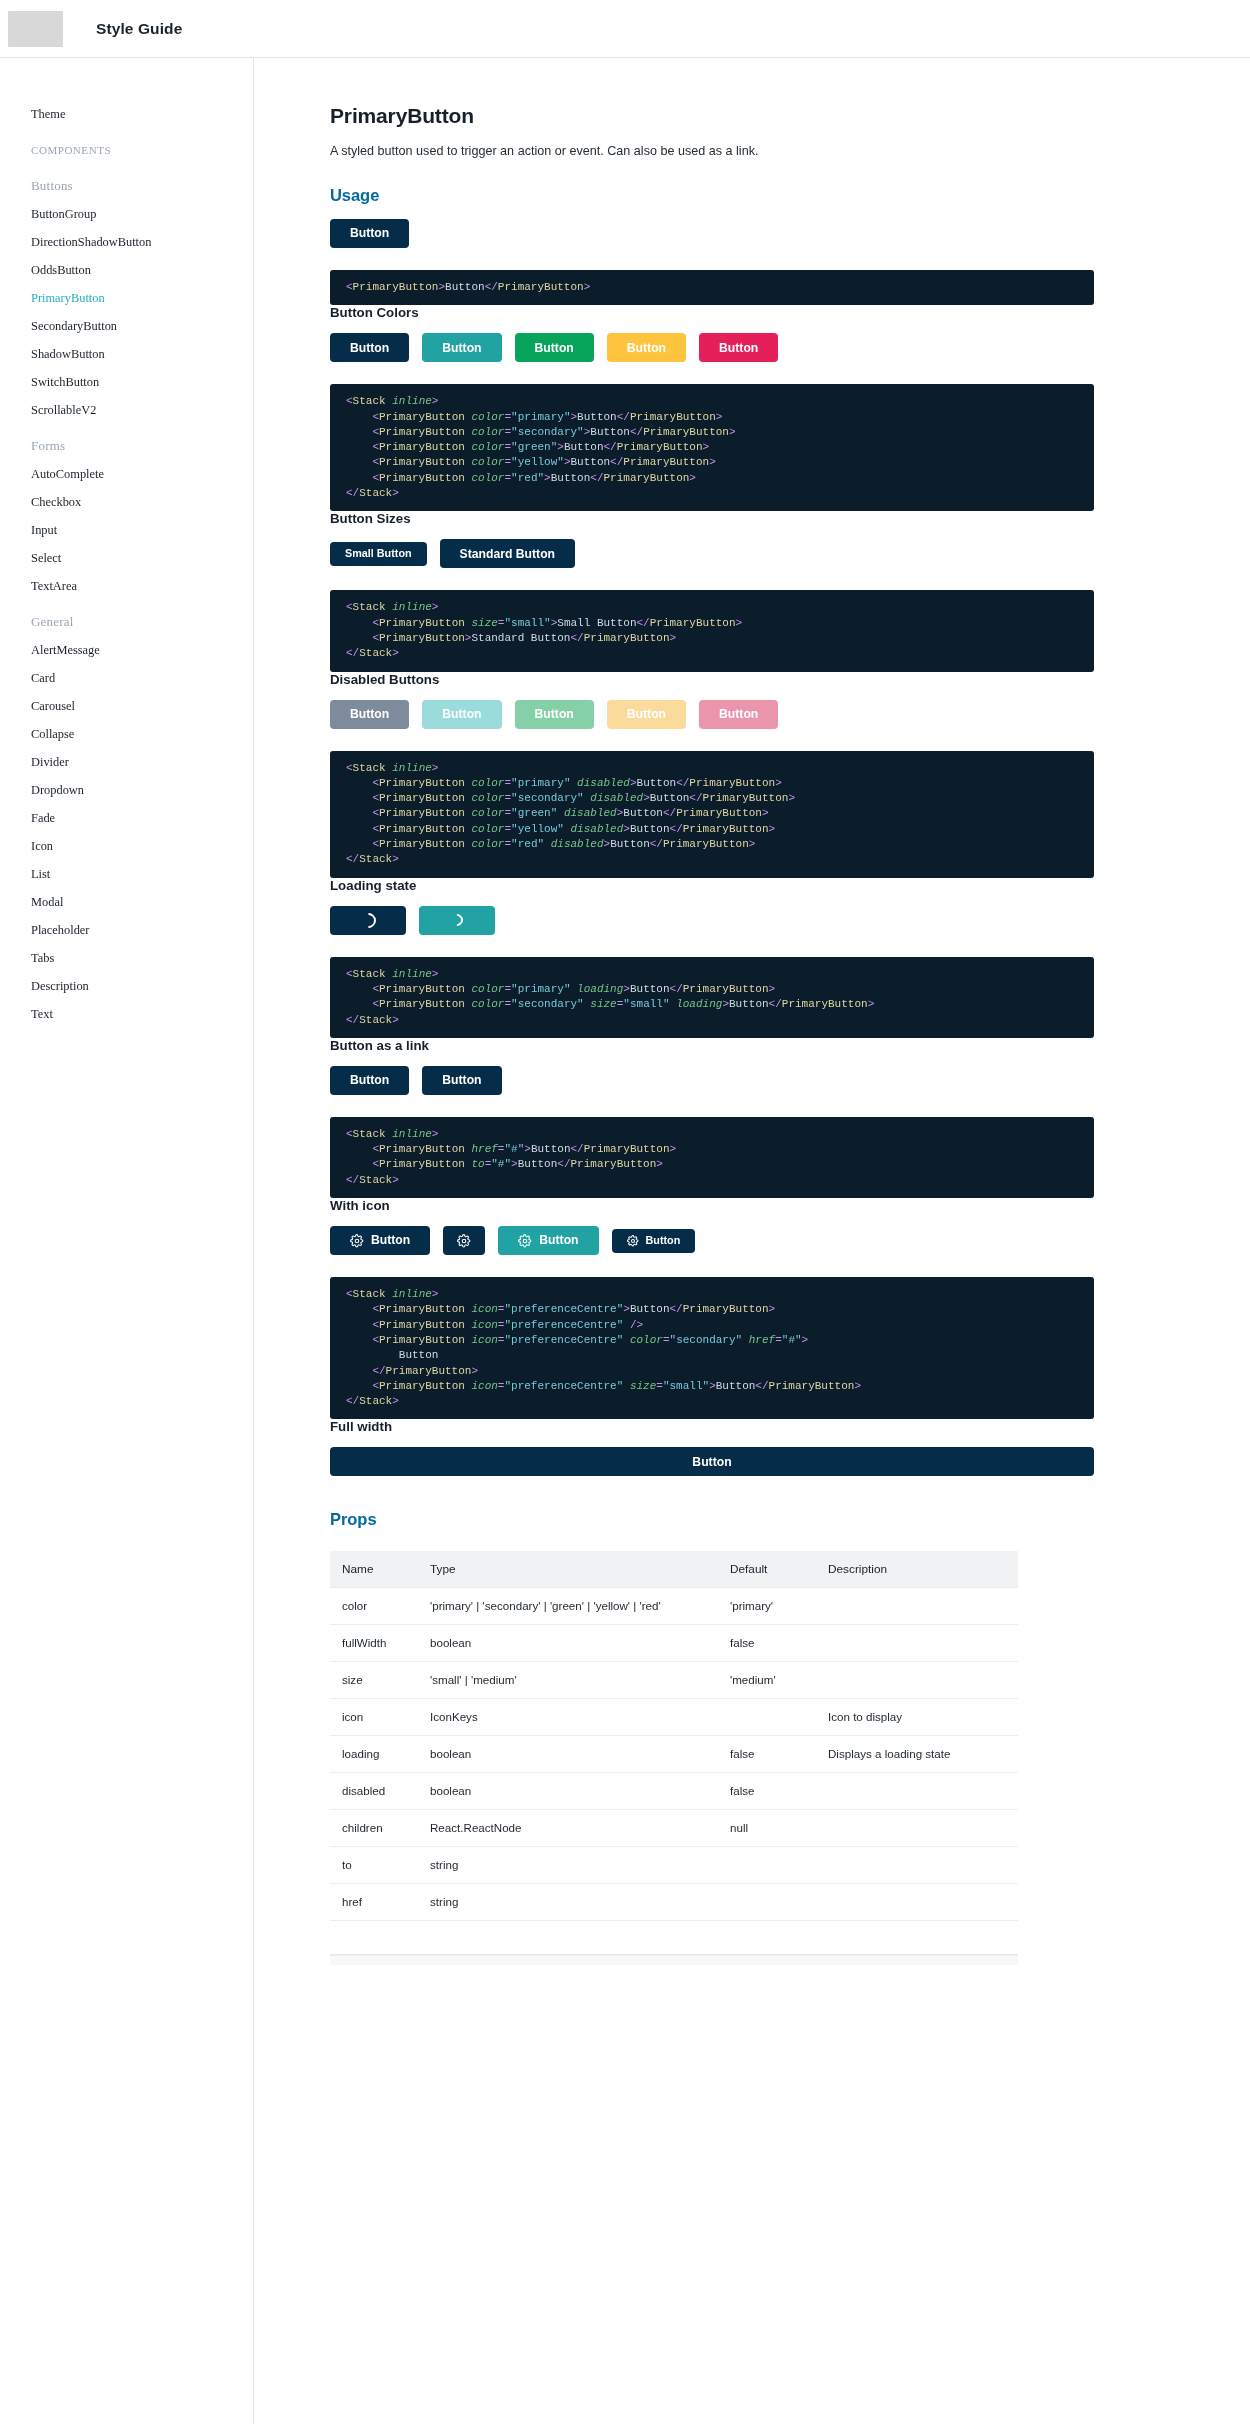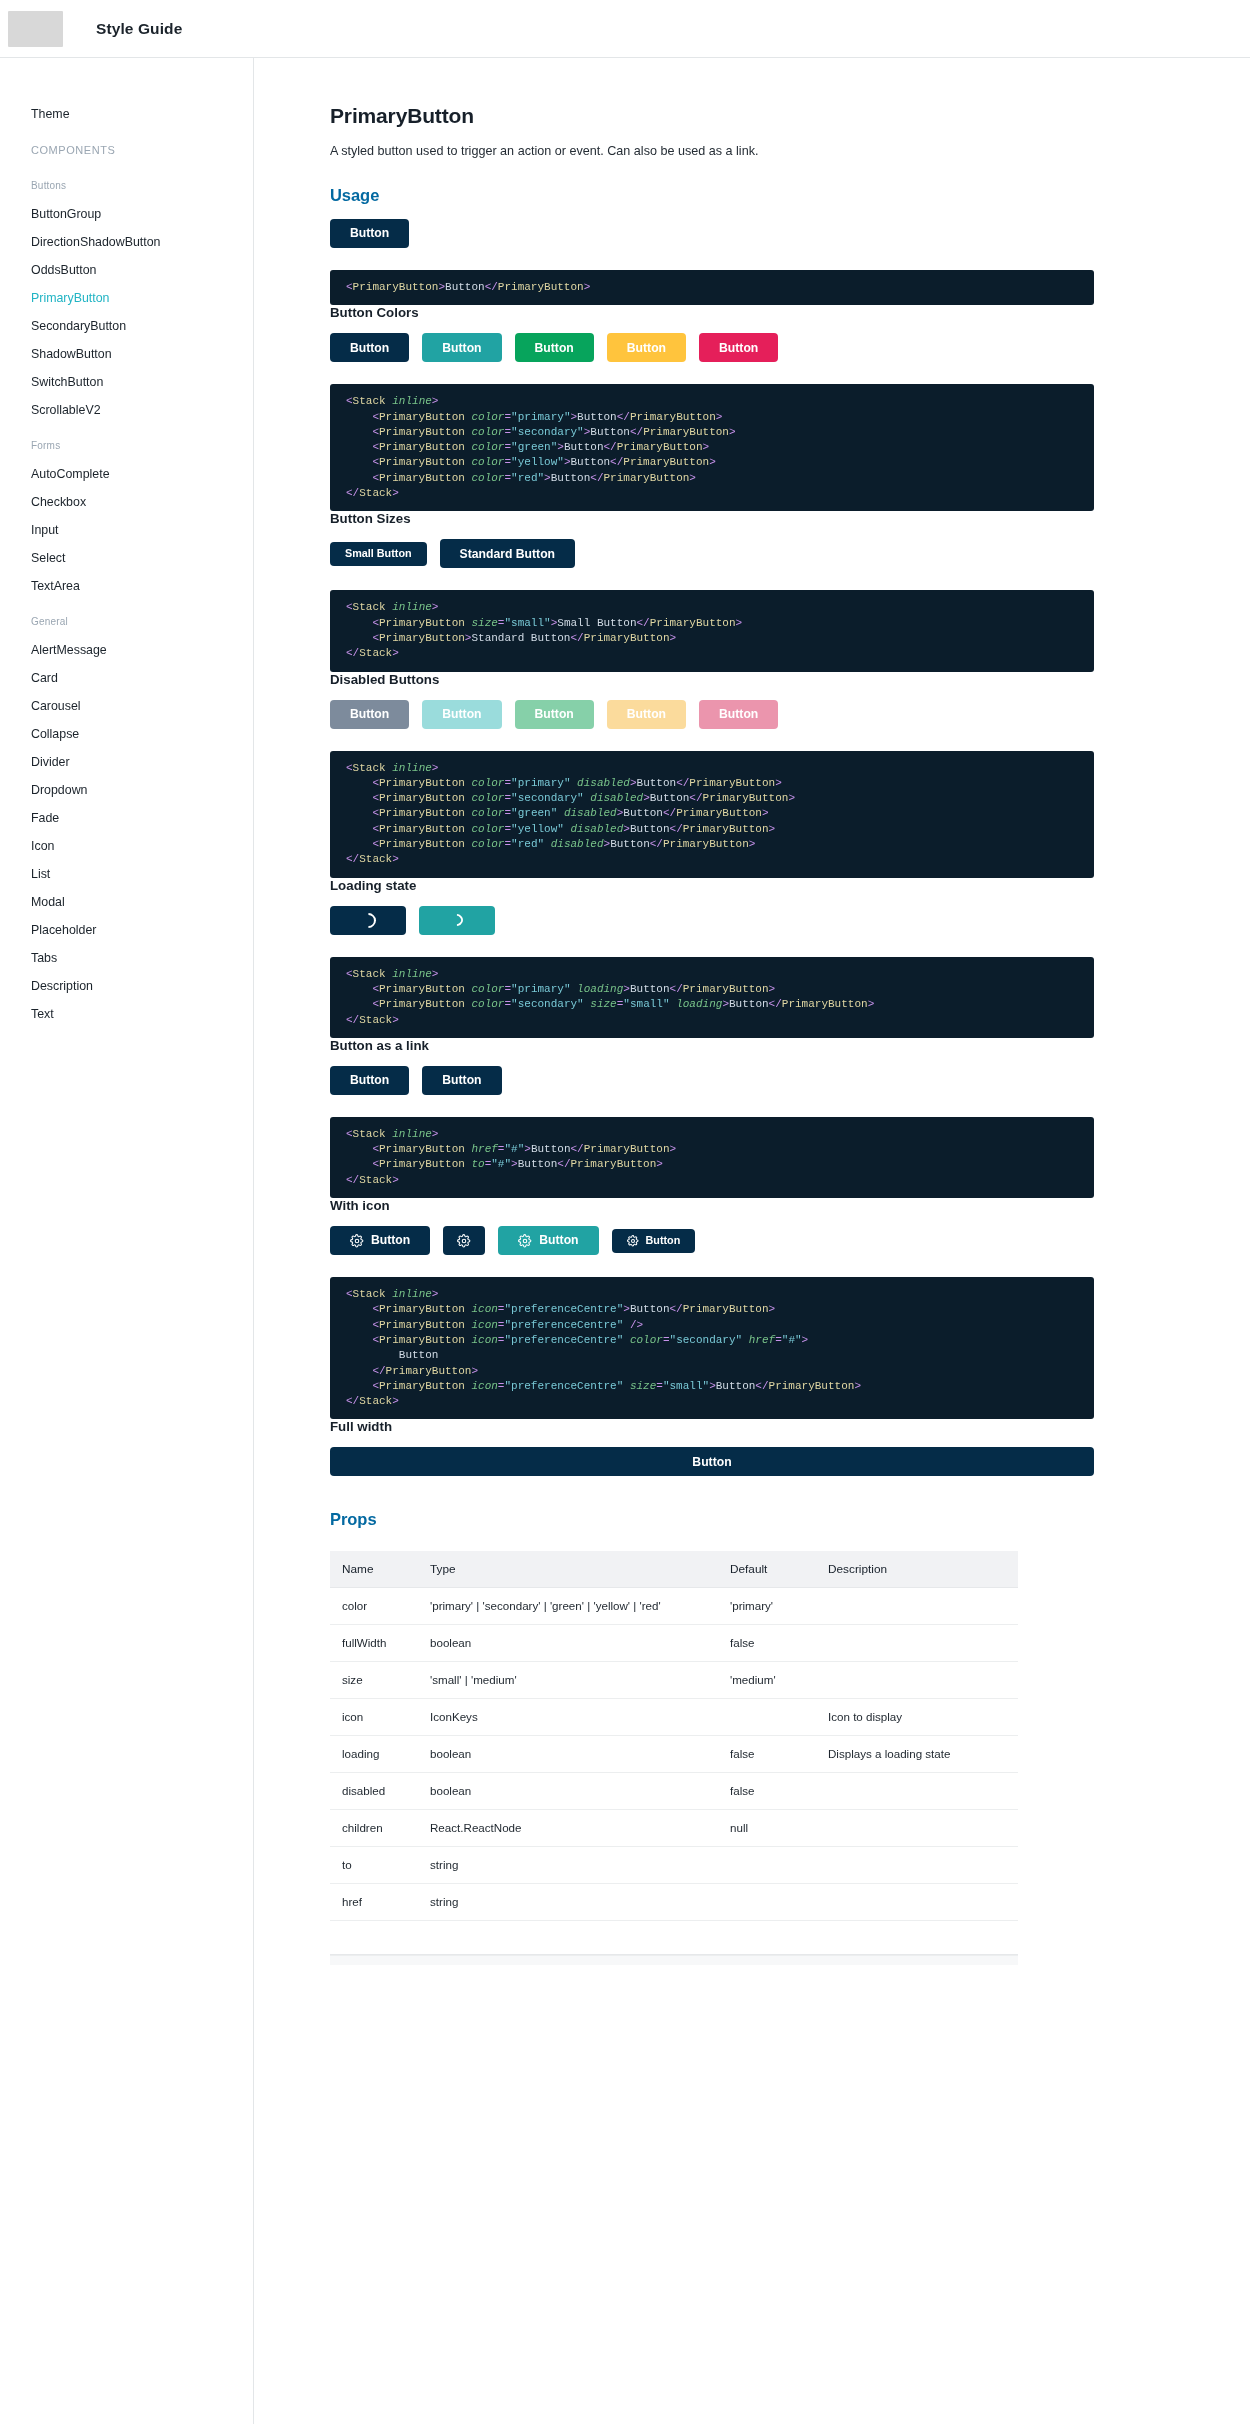--- a/index.html
+++ b/index.html
@@ -35,35 +35,36 @@
   
   .shell{ display:flex; align-items:stretch; min-height:2366px; }
 
   
   .sidebar{
     width:254px;
     flex:0 0 254px;
     border-right:1px solid #e3e6e8;
     padding:42px 11px 40px 0;
     background:#fff;
+    font-family:Liberation Serif, serif;
   }
   .nav-link{
     display:block;
     padding:6px 0 6px 31px;
     font-size:12.4px;
     color:#1b232b;
     line-height:16px;
     text-decoration:none;
     cursor:pointer;
   }
   .nav-link.active{ color:#21b4c4; }
   .nav-group{
     display:block;
     padding:6px 0 6px 31px;
-    font-size:10px;
+    font-size:13px;
     color:#9aa6b2;
     line-height:16px;
     letter-spacing:0.2px;
   }
   .nav-group.caps{ letter-spacing:0.55px; font-size:11px; }
   .nav-spacer{ height:8px; }
 
   
   .content{
     flex:1 1 auto;

